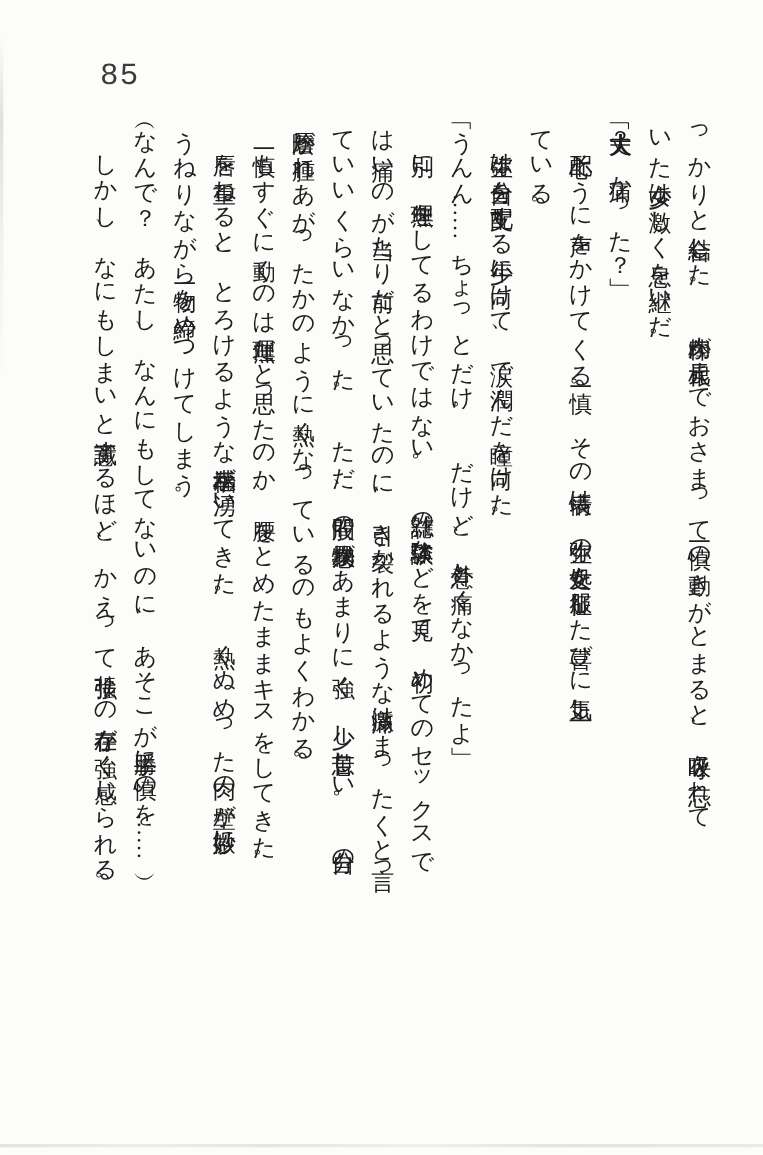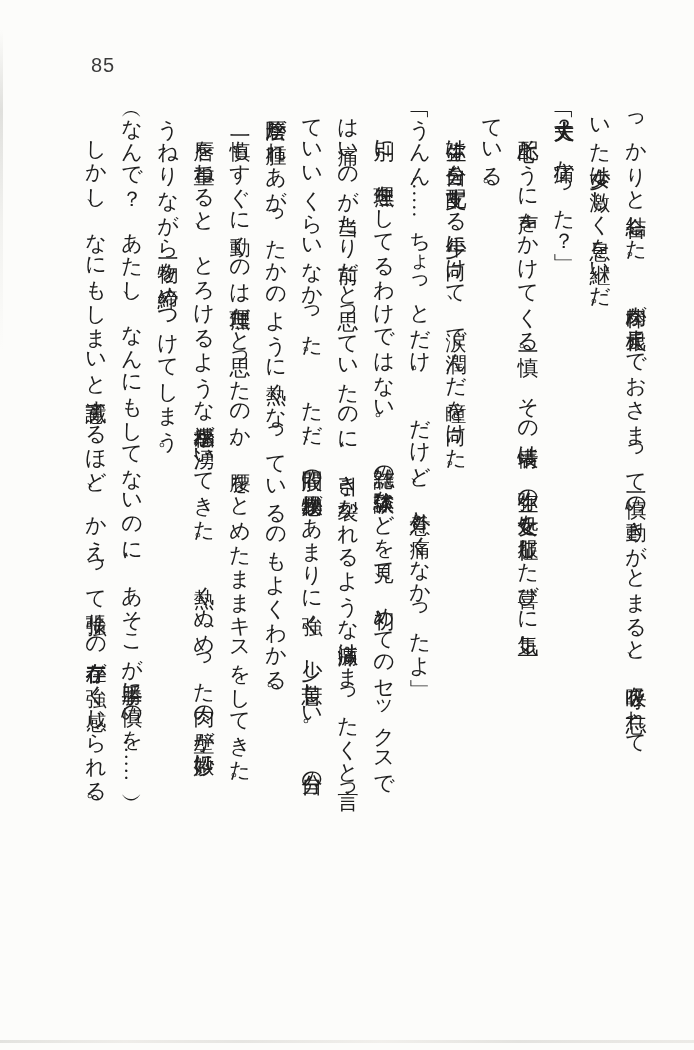--- a/index.html
+++ b/index.html
@@ -12,24 +12,24 @@
     width: 694px;
     height: 1050px;
     background: #fcfcfa;
     overflow: hidden;
     font-family: "Liberation Serif", "DejaVu Serif", serif;
   }
   .page-number {
     position: absolute;
     top: 54px;
     left: 91px;
-    font-size: 20px;
+    font-size: 28px;
     color: #3c3c3c;
     letter-spacing: 1px;
-    font-family: Liberation Sans, sans-serif;
+    font-family: Liberation Mono, monospace;
   }
   .text-block {
     position: absolute;
     top: 104px;
     right: 40px;
     height: 850px;
     writing-mode: vertical-rl;
     text-orientation: mixed;
   }
   .text-block p.col {

